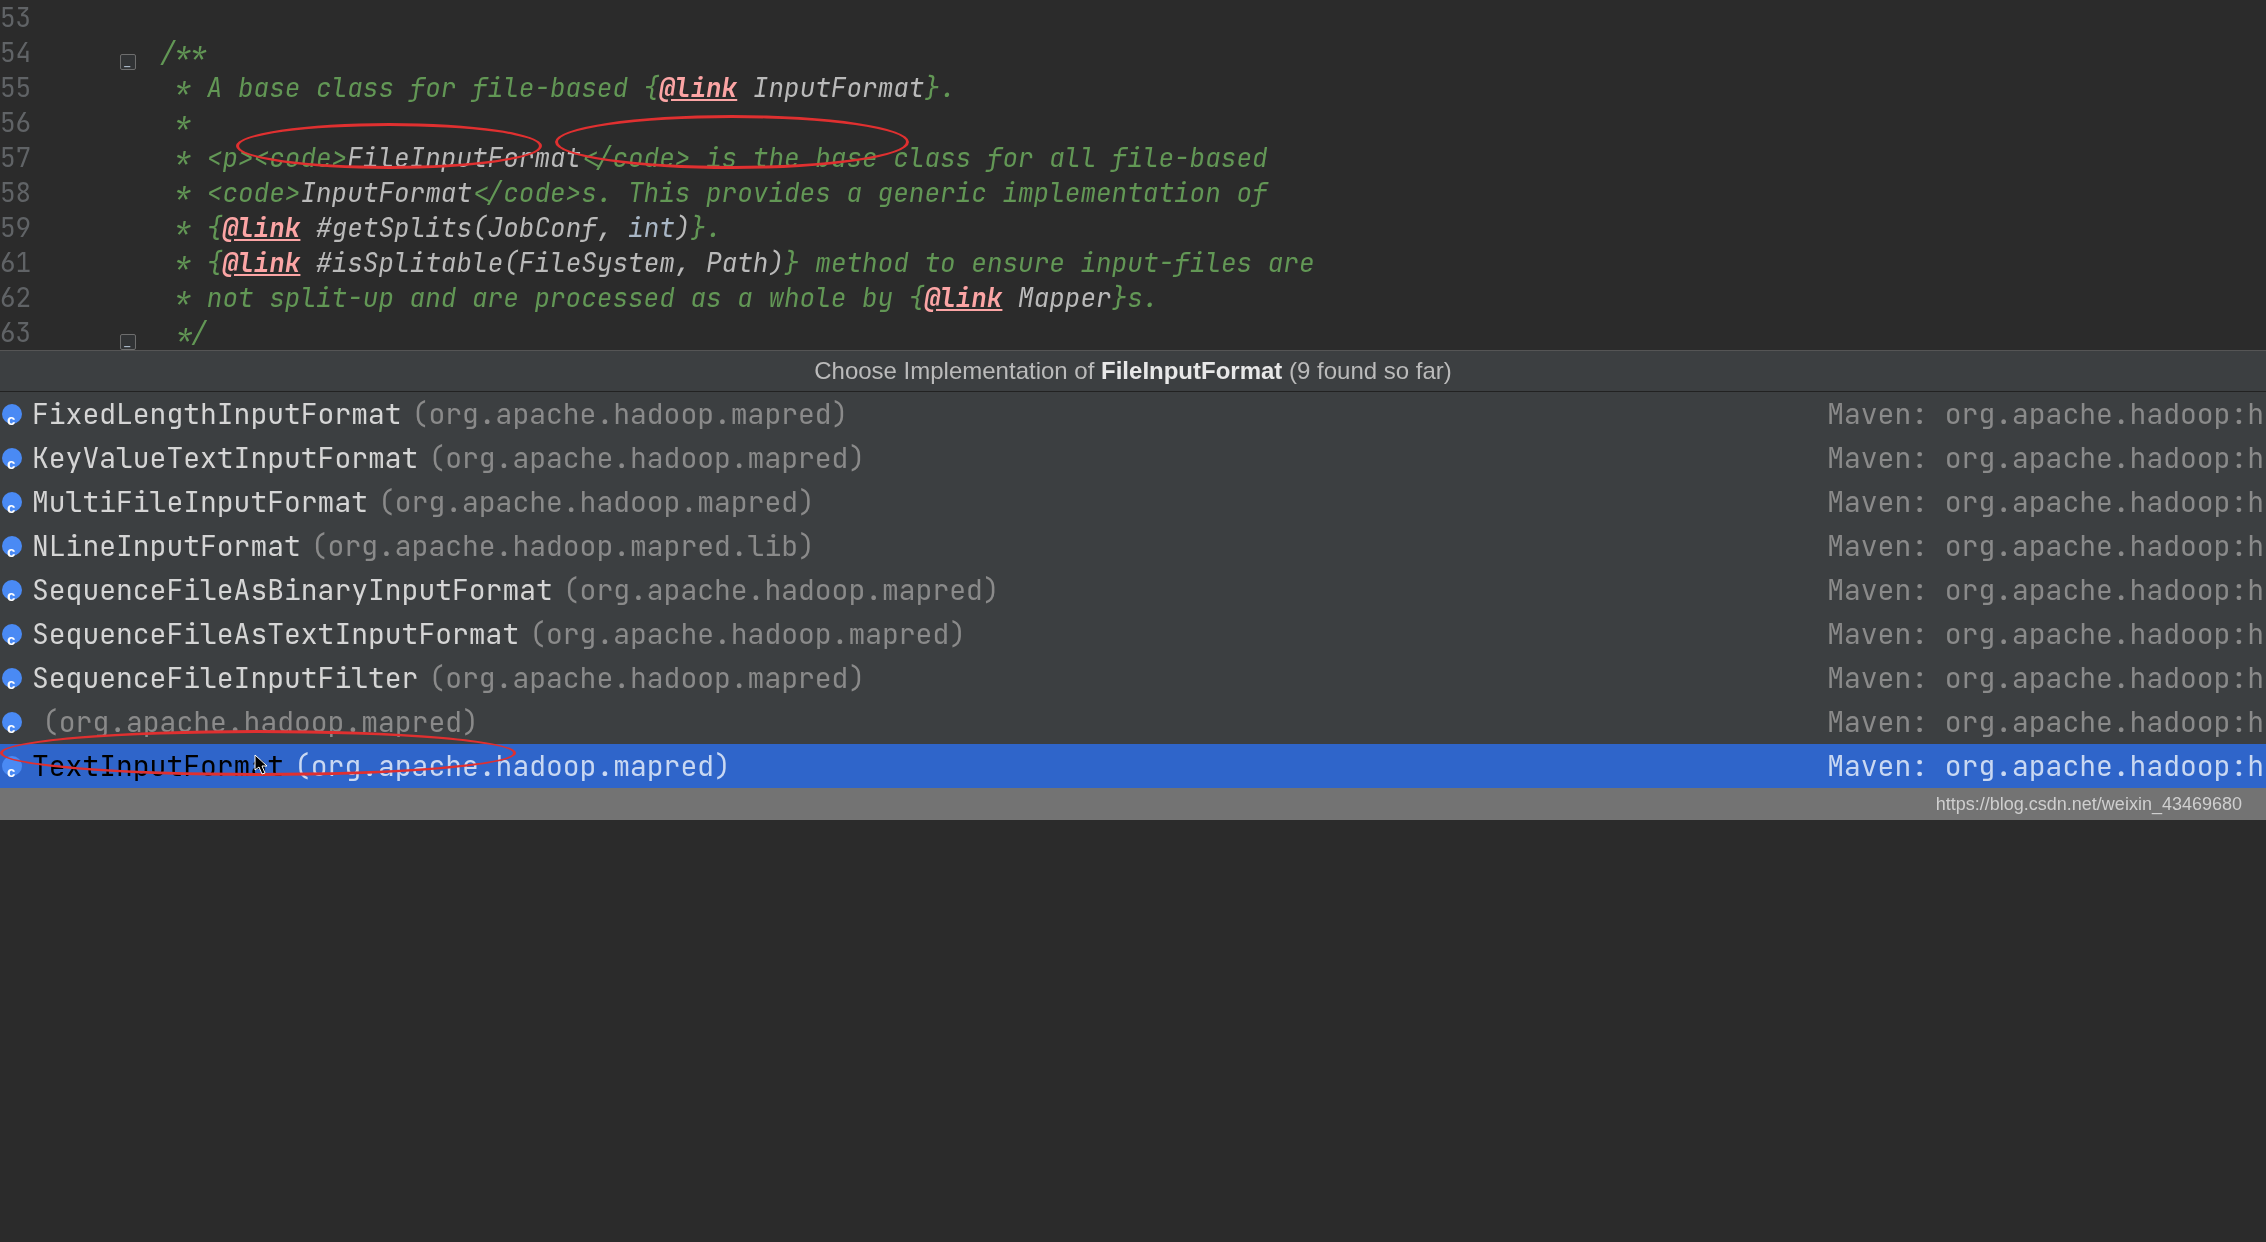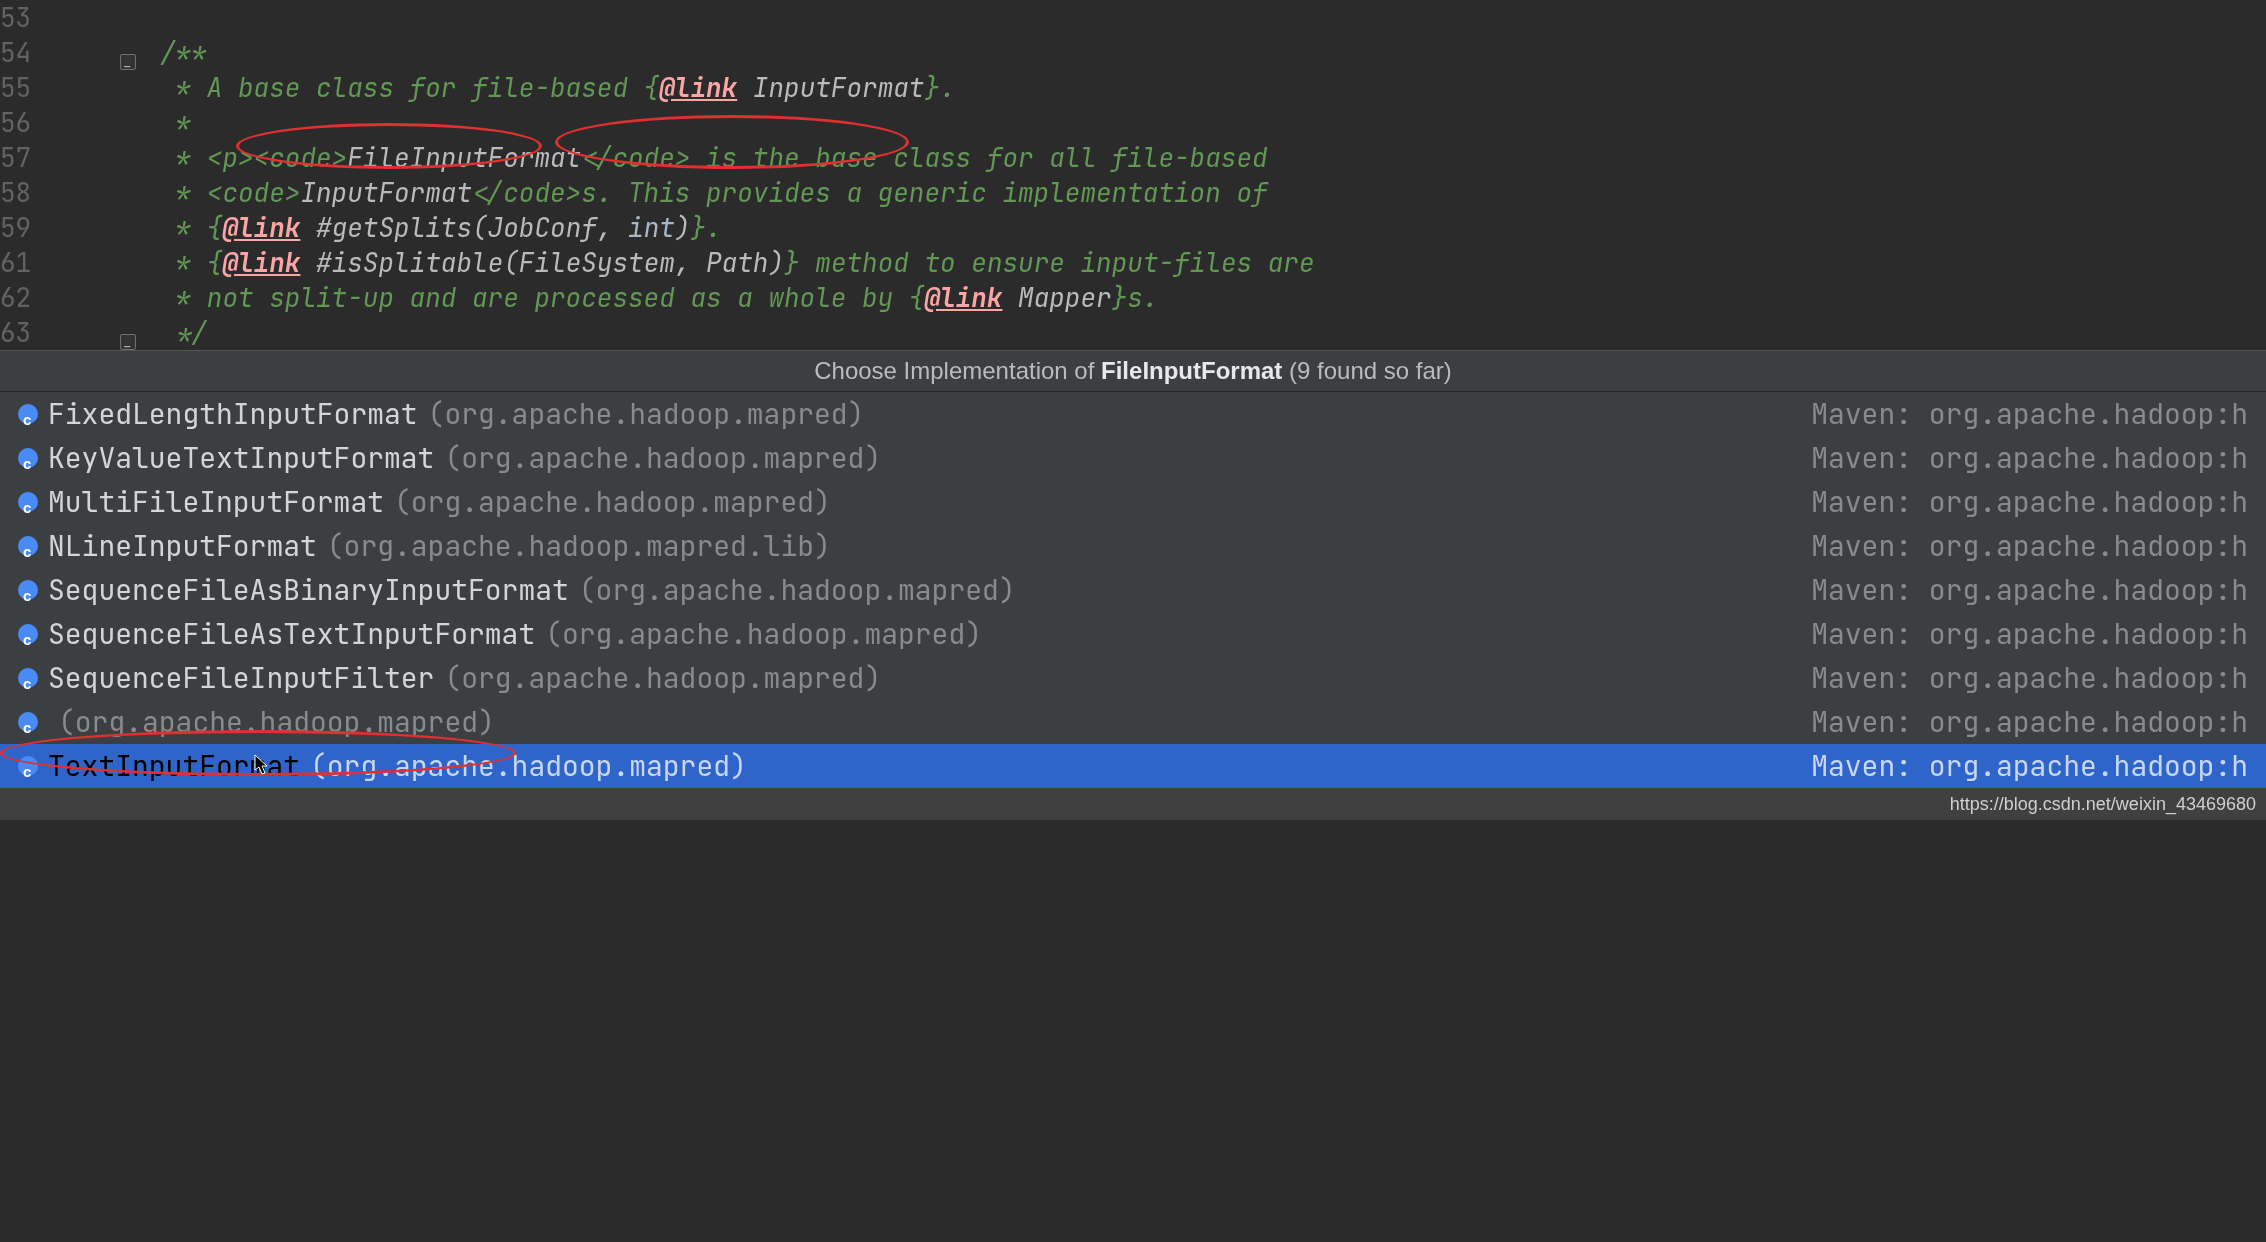--- a/index.html
+++ b/index.html
@@ -11,31 +11,31 @@
   .fold-mark{position:absolute;left:0;top:50%;transform:translateY(-50%);width:14px;height:14px;border:1px solid #6e6e6e;border-radius:2px;background:#313335}
   .fold-mark::before{content:"–";position:absolute;left:2px;top:-6px;color:#a9b7c6;font-size:14px}
   .code{flex:1 1 auto}
   .c-comment{color:#629755;font-style:italic}
   .c-linktag{color:#fca5a5;font-style:italic;font-weight:bold;text-decoration:underline}
   .c-white{color:#bababa;font-style:italic}
   .c-param{color:#a9b7c6;font-style:italic}
   .popup-header{background:#3c3f41;color:#bbbbbb;text-align:center;padding:6px 0;font-family:sans-serif;font-size:24px;border-top:1px solid #555;border-bottom:1px solid #222}
   .popup-header b{color:#e8e8e8;font-weight:bold}
   .impl-list{background:#3c3f41}
-  .impl-row{display:flex;align-items:center;padding:2px 18px;line-height:40px;font-size:28px}
+  .impl-row{display:flex;align-items:center;padding:2px 2px;line-height:40px;font-size:28px}
   .impl-row.selected{background:#2f65ca;color:#ffffff}
   .class-icon{width:20px;height:20px;border-radius:50%;background:#4a8af4;margin-right:10px;position:relative;flex-shrink:0}
   .class-icon::after{content:"c";position:absolute;left:5px;top:-4px;font-size:15px;color:#fff;font-family:sans-serif;font-weight:bold}
   .impl-name{color:#d5d5d5}
   .impl-row.selected .impl-name{color:#000000}
   .impl-pkg{color:#8a8a8a;margin-left:10px}
   .impl-row.selected .impl-pkg{color:#c9d8f2}
   .impl-right{margin-left:auto;color:#8a8a8a;white-space:nowrap;overflow:hidden}
   .impl-row.selected .impl-right{color:#c9d8f2}
-  .bottom-bar{background:#404040;height:32px;display:flex;justify-content:flex-end;align-items:center;padding-right:10px;font-family:sans-serif;font-size:18px;color:#cfcfcf}
+  .bottom-bar{background:#737373;height:32px;display:flex;justify-content:flex-end;align-items:center;padding-right:24px;font-family:sans-serif;font-size:18px;color:#cfcfcf}
   
   .annot{position:absolute;border:3px solid #e03030;border-radius:50%;pointer-events:none}
   .wrap{position:relative}
   .cursor{position:absolute;width:16px;height:22px;pointer-events:none}
   .cursor svg{width:100%;height:100%}
 </style>
 </head>
 <body>
 
 <div class="editor wrap">

